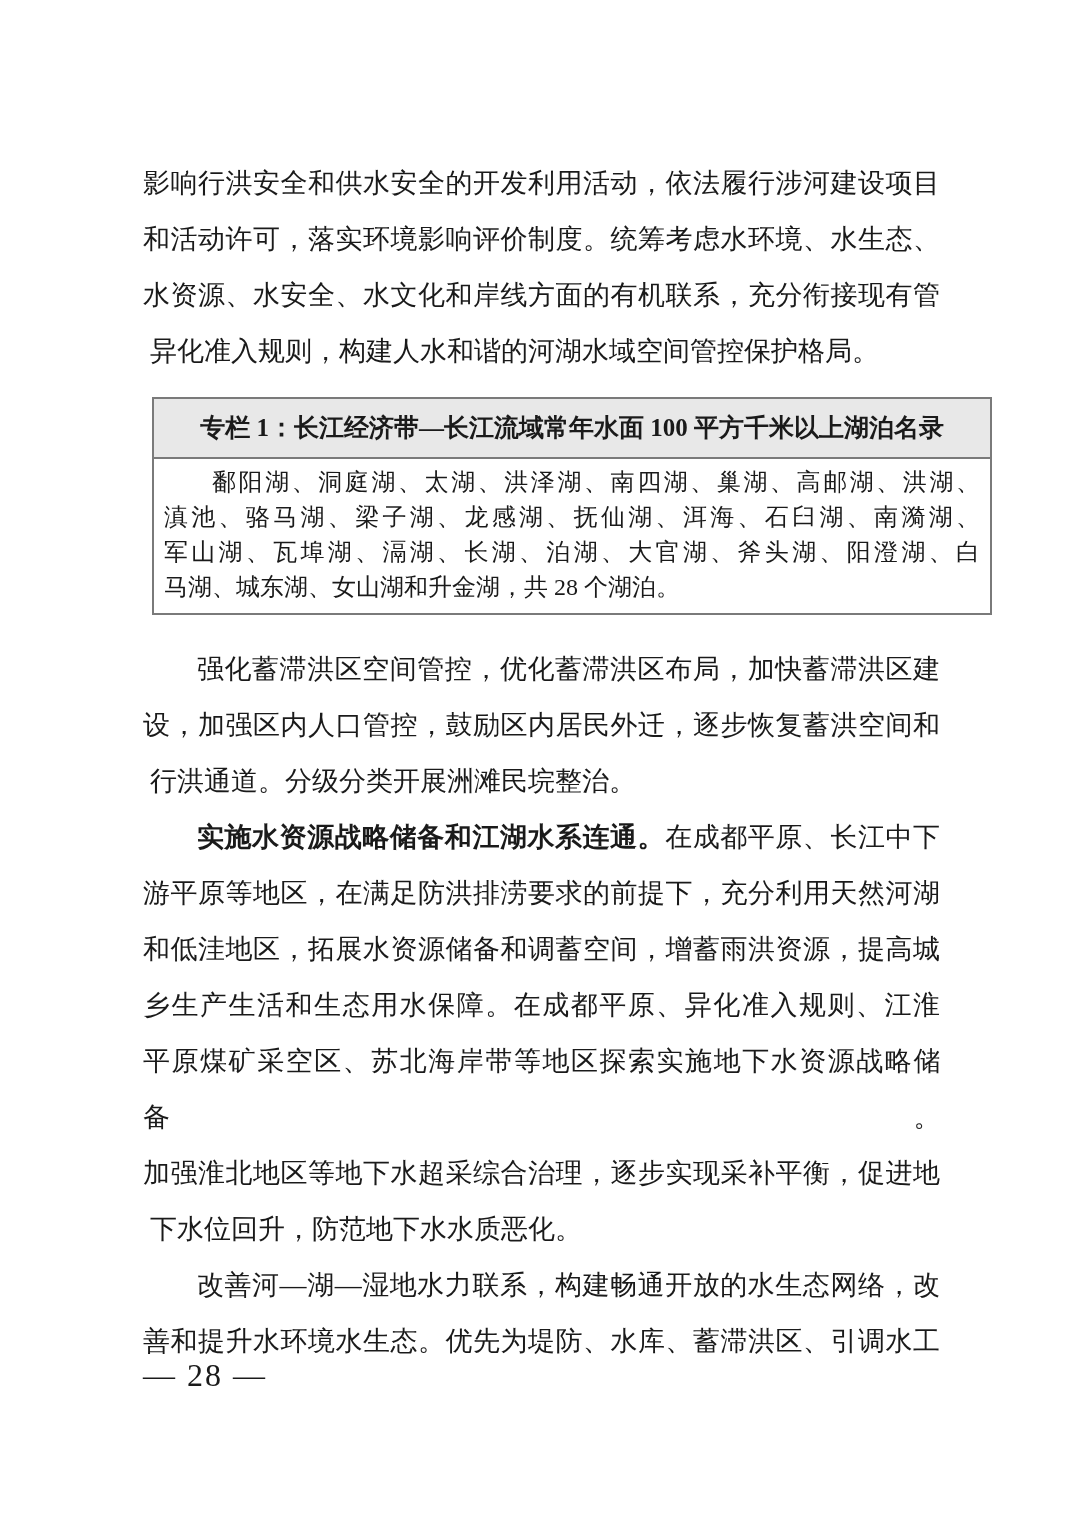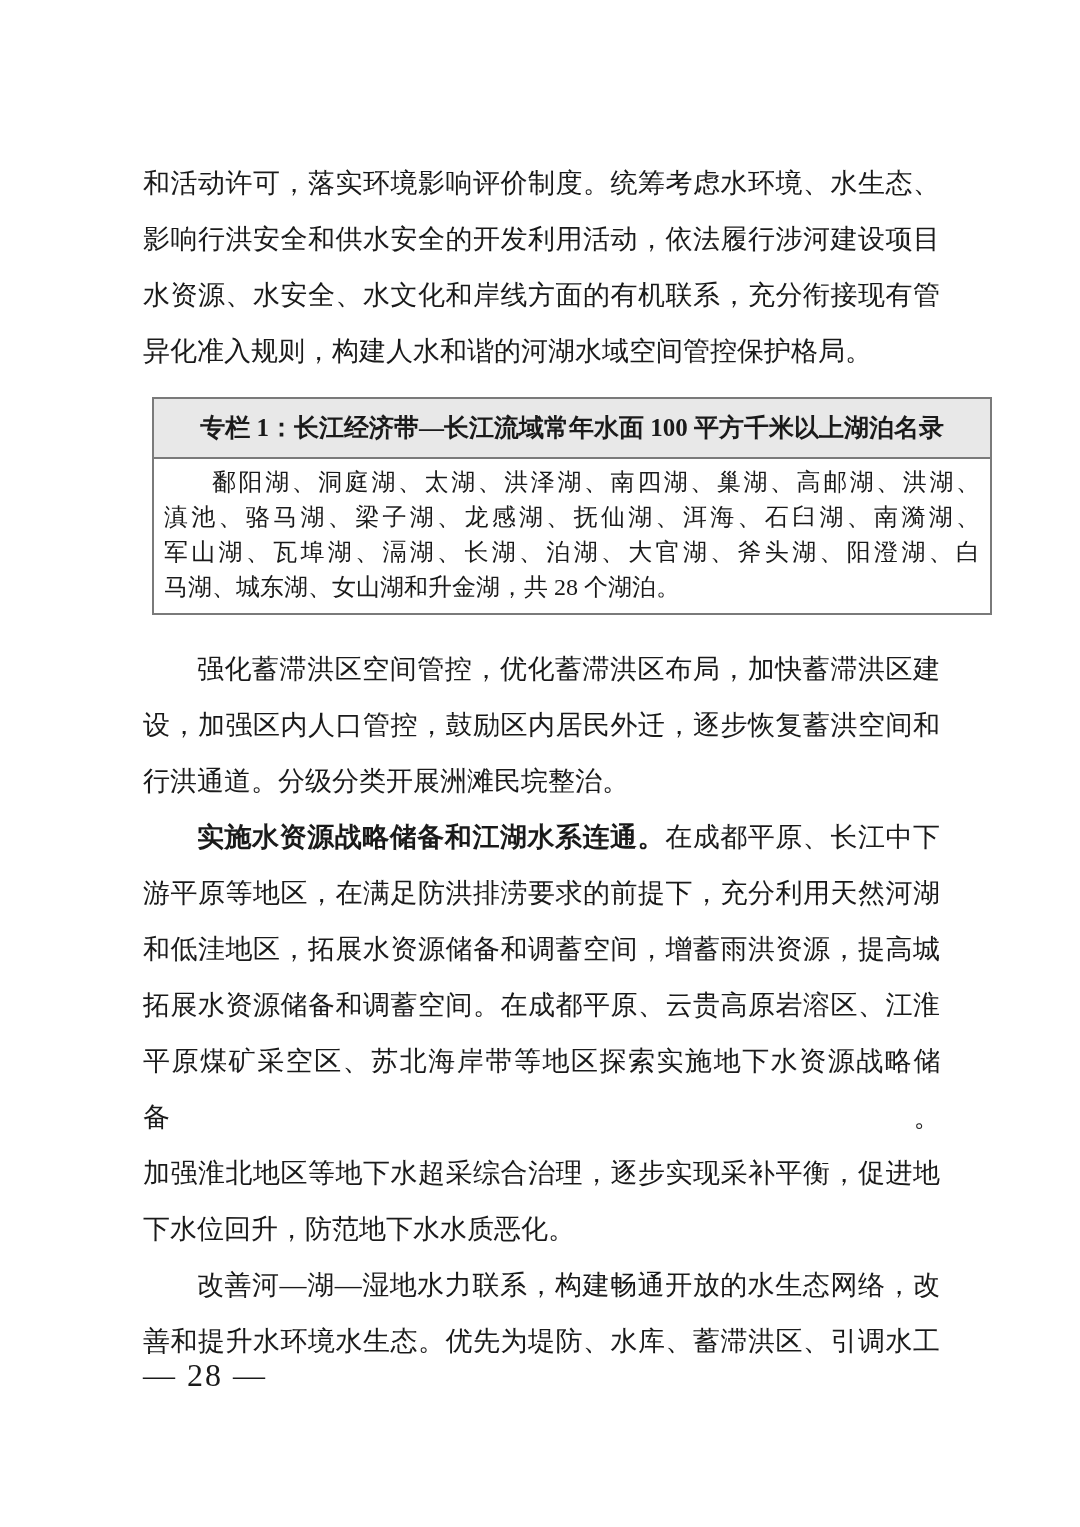--- a/index.html
+++ b/index.html
@@ -16,21 +16,21 @@
     left:143px;top:155px;
     width:797px;
   }
   .line{
     font-size:27px;
     line-height:56px;
     text-align:justify;
     text-align-last:justify;
     white-space:nowrap_off;
   }
-  .line.end{text-align-last:left;}
+  .line.end{text-align-last:left;margin-left:7px;}
   .line.indent{text-indent:2em;}
   .line.tight{letter-spacing:-0.4px;}
   .bold{font-weight:bold;margin-top:29px;}
   .panel{
     width:840px;
     margin:18px 0 26px 9px;
     border:2px solid #7a7a7a;
     box-sizing:border-box;
   }
   .panel-header{
@@ -62,22 +62,22 @@
     letter-spacing:2px;
   }
 </style>
 </head>
 <body>
 
 <div class="page">
   <div class="content">
 
     <div>
+      <div class="line">影响行洪安全和供水安全的开发利用活动，依法履行涉河建设项目</div>
       <div class="line">和活动许可，落实环境影响评价制度。统筹考虑水环境、水生态、</div>
-      <div class="line">影响行洪安全和供水安全的开发利用活动，依法履行涉河建设项目</div>
       <div class="line">水资源、水安全、水文化和岸线方面的有机联系，充分衔接现有管</div>
       <div class="line end">异化准入规则，构建人水和谐的河湖水域空间管控保护格局。</div>
     </div>
 
     <div class="panel">
       <div class="panel-header">专栏 1：长江经济带—长江流域常年水面 100 平方千米以上湖泊名录</div>
       <div class="panel-body">
         <div class="panel-line indent">鄱阳湖、洞庭湖、太湖、洪泽湖、南四湖、巢湖、高邮湖、洪湖、</div>
         <div class="panel-line">滇池、骆马湖、梁子湖、龙感湖、抚仙湖、洱海、石臼湖、南漪湖、</div>
         <div class="panel-line">军山湖、瓦埠湖、滆湖、长湖、泊湖、大官湖、斧头湖、阳澄湖、白</div>
@@ -88,21 +88,21 @@
     <div>
       <div class="line indent">强化蓄滞洪区空间管控，优化蓄滞洪区布局，加快蓄滞洪区建</div>
       <div class="line">设，加强区内人口管控，鼓励区内居民外迁，逐步恢复蓄洪空间和</div>
       <div class="line end">行洪通道。分级分类开展洲滩民垸整治。</div>
     </div>
 
     <div>
       <div class="line indent"><span class="bold">实施水资源战略储备和江湖水系连通。</span><span>在成都平原、长江中下</span></div>
       <div class="line">游平原等地区，在满足防洪排涝要求的前提下，充分利用天然河湖</div>
       <div class="line">和低洼地区，拓展水资源储备和调蓄空间，增蓄雨洪资源，提高城</div>
-      <div class="line">拓展水资源储备和调蓄空间。在成都平原、云贵高原岩溶区、江淮</div>
+      <div class="line">乡生产生活和生态用水保障。在成都平原、异化准入规则、江淮</div>
       <div class="line tight">平原煤矿采空区、苏北海岸带等地区探索实施地下水资源战略储备。</div>
       <div class="line">加强淮北地区等地下水超采综合治理，逐步实现采补平衡，促进地</div>
       <div class="line end">下水位回升，防范地下水水质恶化。</div>
     </div>
 
     <div>
       <div class="line indent">改善河—湖—湿地水力联系，构建畅通开放的水生态网络，改</div>
       <div class="line">善和提升水环境水生态。优先为堤防、水库、蓄滞洪区、引调水工</div>
     </div>
 

